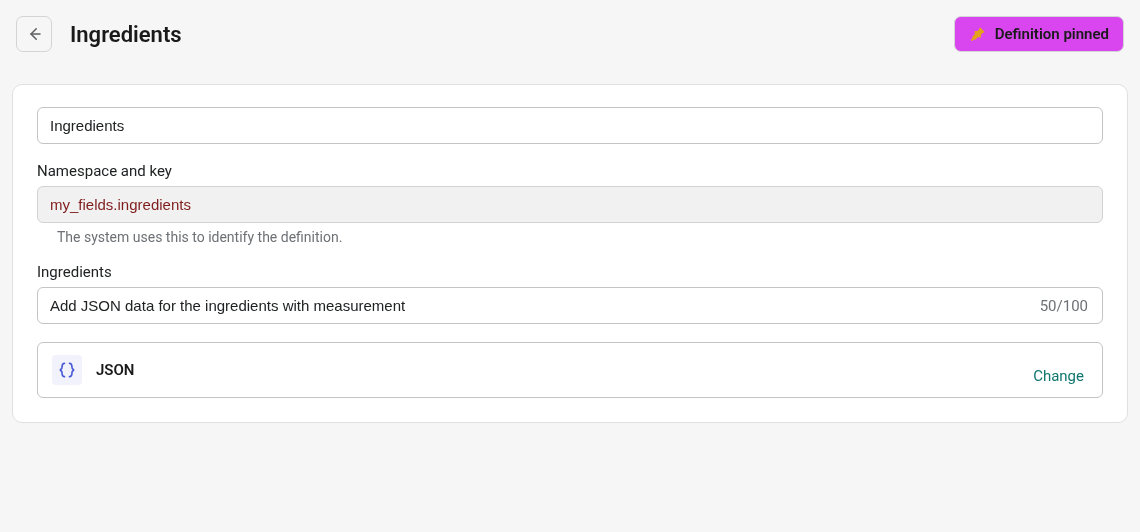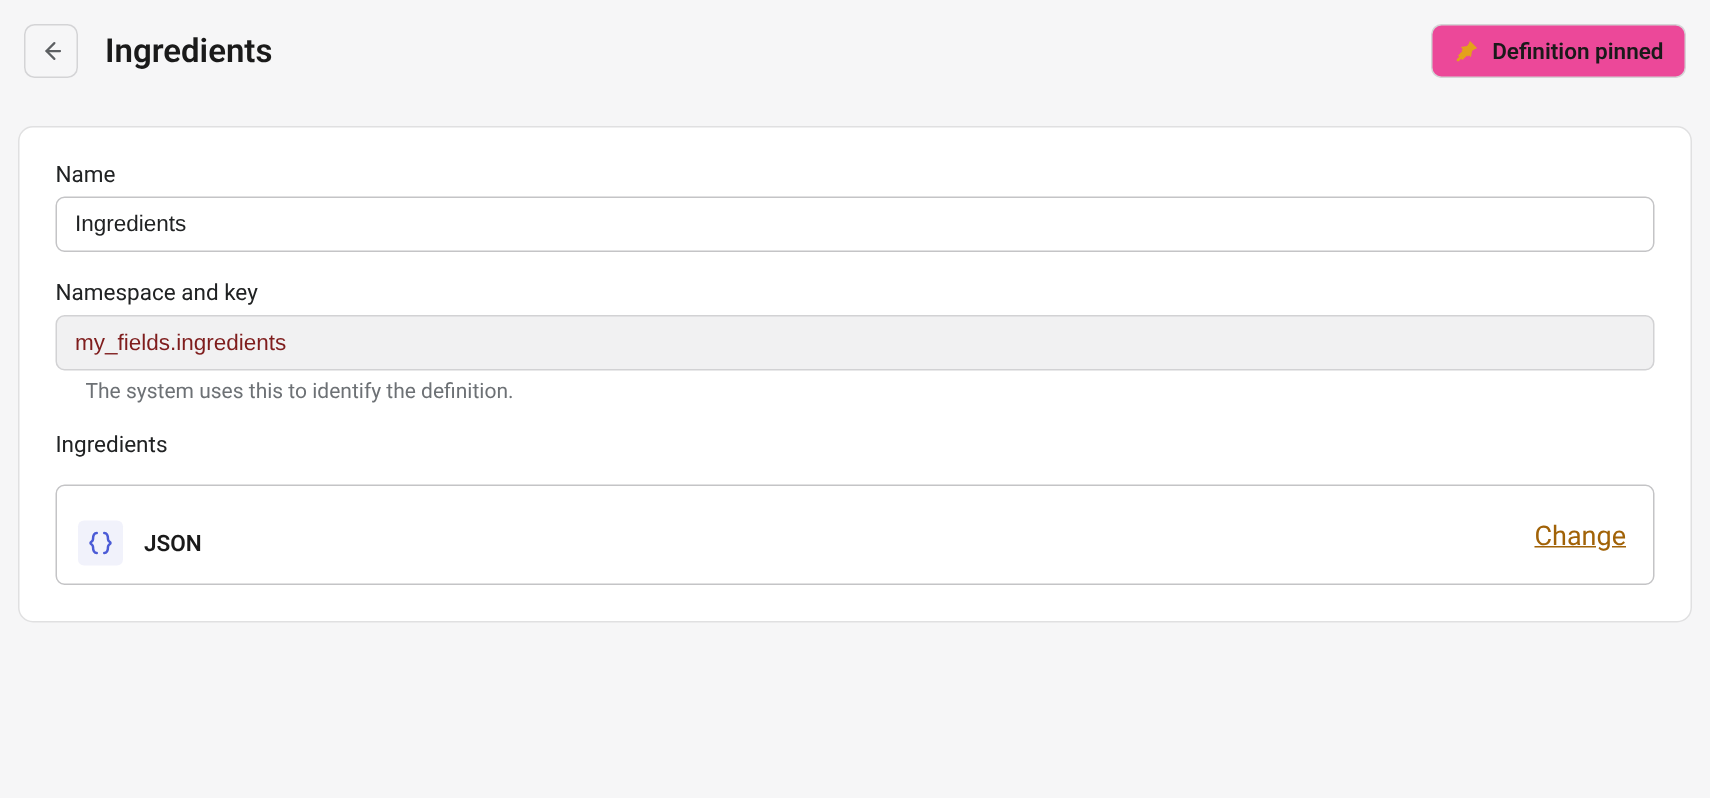--- a/index.html
+++ b/index.html
@@ -45,21 +45,21 @@
     }
     .page-title {
       font-size: 22px;
       font-weight: 600;
       color: #1a1a1a;
     }
     .pinned-badge {
       display: flex;
       align-items: center;
       gap: 8px;
-      background: #ec4899;
+      background: #d946ef;
       border: 1px solid #d4d4d6;
       border-radius: 7px;
       padding: 8px 14px;
       cursor: pointer;
     }
     .pinned-badge svg {
       width: 18px;
       height: 18px;
     }
     .pinned-badge-text {
@@ -125,25 +125,25 @@
       color: #202223;
       outline: none;
     }
     .char-count {
       padding: 0 14px;
       font-size: 15px;
       color: #6d7175;
     }
     .type-row {
       display: flex;
-      align-items: flex-start;
+      align-items: flex-end;
       justify-content: space-between;
       border: 1px solid #c4c4c6;
       border-radius: 6px;
-      padding: 23px 18px 12px 14px;
+      padding: 12px 18px 12px 14px;
     }
     .type-left {
       display: flex;
       align-items: center;
       gap: 14px;
     }
     .type-icon-box {
       width: 30px;
       height: 30px;
       background: #f1f2fb;
@@ -155,24 +155,23 @@
     .type-icon-box svg {
       width: 20px;
       height: 20px;
     }
     .type-label {
       font-size: 15px;
       font-weight: 600;
       color: #1a1a1a;
     }
     .change-link {
-      font-size: 18px;
-      color: #a16207;
+      font-size: 15px;
+      color: #0f766e;
       cursor: pointer;
-      text-decoration: underline;
     }
   </style>
 </head>
 <body>
 
 <div class="header">
   <div class="header-left">
     <button class="back-button">
       <svg viewBox="0 0 24 24">
         <path d="M15 5 L8 12 L15 19" stroke-linecap="round" stroke-linejoin="round"></path>
@@ -187,32 +186,35 @@
       <path d="M15 3.5 L20.5 9 L16.5 12 L15.5 17.5 L6.5 8.5 L12 7.5 Z" fill="#e4a11b"></path>
       <line x1="9" y1="15" x2="4" y2="20" stroke="#e4a11b" stroke-width="2.5" stroke-linecap="round"></line>
     </svg>
     <span class="pinned-badge-text">Definition pinned</span>
   </div>
 </div>
 
 <div class="card">
 
   <div class="form-group">
-    <label class="form-label">Name</label>
     <input type="text" class="text-input" value="Ingredients" style="">
   </div>
 
   <div class="form-group">
     <label class="form-label">Namespace and key</label>
     <input type="text" class="text-input" readonly="" value="my_fields.ingredients" style="">
     <div class="helper-text">The system uses this to identify the definition.</div>
   </div>
 
   <div class="form-group">
     <label class="form-label">Ingredients</label>
+    <div class="description-wrapper">
+      <input type="text" class="description-input" value="Add JSON data for the ingredients with measurement" style="">
+      <span class="char-count">50/100</span>
+    </div>
   </div>
 
   <div class="type-row">
     <div class="type-left">
       <div class="type-icon-box">
         <svg viewBox="0 0 24 24">
           <path d="M9 4 C6 4 6 7 6 9 C6 11 4 11 4 12 C4 13 6 13 6 15 C6 17 6 20 9 20" fill="none" stroke="#4b5bd6" stroke-width="2" stroke-linecap="round"></path>
           <path d="M15 4 C18 4 18 7 18 9 C18 11 20 11 20 12 C20 13 18 13 18 15 C18 17 18 20 15 20" fill="none" stroke="#4b5bd6" stroke-width="2" stroke-linecap="round"></path>
         </svg>
       </div>

